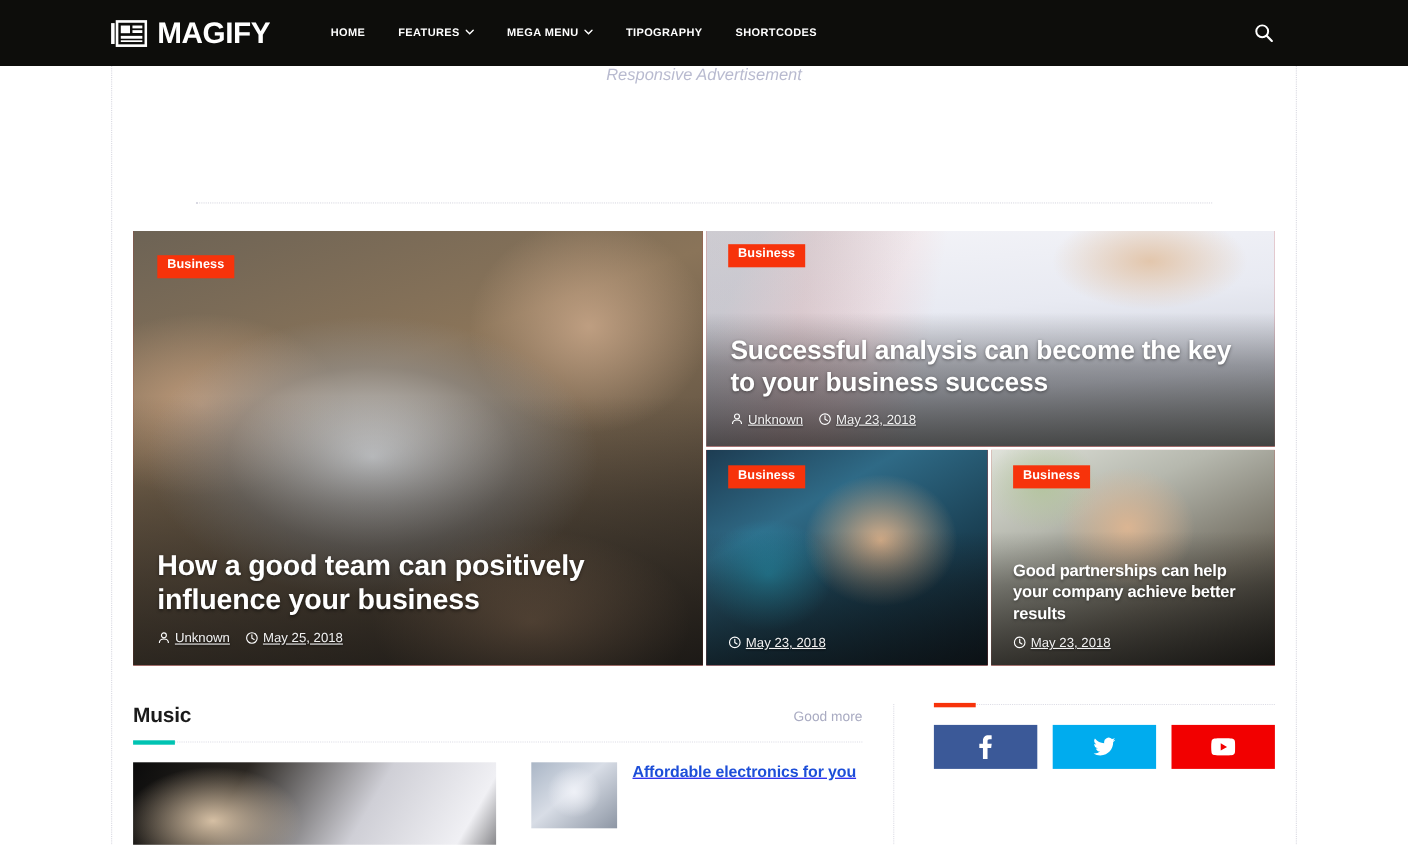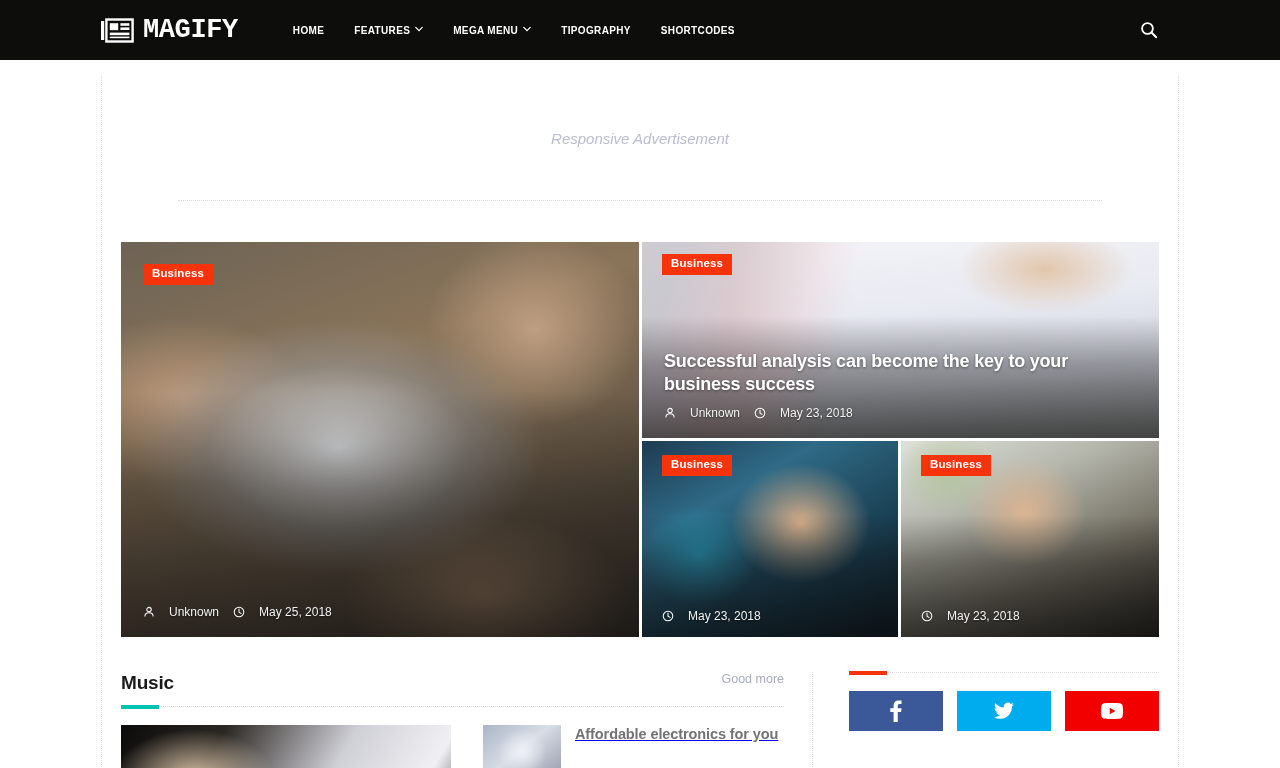--- a/index.html
+++ b/index.html
@@ -37,21 +37,21 @@
     height: 25px;
     display: block;
   }
 
   .brand-text {
     color: #ffffff;
     font-size: 27px;
     font-weight: 700;
     letter-spacing: -0.4px;
     line-height: 1;
-    font-family: Liberation Mono, monospace;
+    font-family: Liberation Sans, sans-serif;
   }
 
   .main-nav {
     display: flex;
     align-items: center;
     gap: 0;
   }
 
   .nav-item {
     display: flex;
@@ -96,24 +96,24 @@
     margin: 0 auto;
     border-left: 1px dotted #d7d7e0;
     border-right: 1px dotted #d7d7e0;
     min-height: 708px;
     padding: 0;
   }
 
   
   .ad-zone {
     height: 125px;
-    margin: 16px 76px;
+    margin: 0 76px;
     border-bottom: 1px dotted #d9d9e2;
     display: flex;
-    align-items: center;
+    align-items: flex-start;
     justify-content: center;
   }
   .ad-label {
     color: #b9bbd0;
     font-size: 15px;
     font-style: italic;
     font-family: "Liberation Sans", sans-serif;
   }
 
   
@@ -180,34 +180,34 @@
   }
 
   .fcard-title {
     color: #ffffff;
     font-weight: 700;
     text-shadow: 0 1px 3px rgba(0,0,0,0.45);
     margin: 0 0 11px 0;
     letter-spacing: -0.2px;
   }
   .fcard-big .fcard-title   { font-size: 26px; line-height: 1.22; }
-  .fcard-wide .fcard-title  { font-size: 18px; line-height: 1.24; }
+  .fcard-wide .fcard-title  { font-size: 24px; line-height: 1.24; }
   .fcard-s1 .fcard-title,
   .fcard-s2 .fcard-title    { font-size: 15px; line-height: 1.3; margin-bottom: 9px; }
 
   .fcard-meta {
     display: flex;
     align-items: center;
     gap: 14px;
     color: #f2f2f2;
     font-size: 12px;
     font-weight: 400;
     text-shadow: 0 1px 2px rgba(0,0,0,0.5);
   }
-  .meta-item { display: flex; align-items: center; gap: 14px; }
+  .meta-item { display: flex; align-items: center; gap: 4px; text-decoration: underline; }
   .meta-item svg { display: block; flex: none; }
 
   .fcard-s1 .fcard-body,
   .fcard-s2 .fcard-body { padding: 0 20px 14px 20px; }
 
   
   .lower {
     display: flex;
     gap: 0;
     padding: 32px 19px 0 19px;
@@ -219,21 +219,21 @@
     padding-right: 28px;
   }
 
   .col-side {
     width: 349px;
     padding-left: 36px;
   }
 
   .sec-head {
     display: flex;
-    align-items: flex-start;
+    align-items: center;
     justify-content: space-between;
     padding-bottom: 12px;
   }
 
   .sec-title {
     font-size: 19px;
     font-weight: 700;
     color: #1b1b1b;
     letter-spacing: -0.2px;
   }
@@ -284,21 +284,21 @@
   .music-row-thumb {
     width: 78px;
     height: 60px;
     flex: none;
     background-size: cover;
     background-position: center;
   }
   .music-row-title {
     font-size: 14.5px;
     font-weight: 700;
-    color: #737373;
+    color: #1d4ed8;
     line-height: 1.3;
     letter-spacing: -0.1px;
   }
 
   
   .social-row {
     display: flex;
     gap: 14px;
   }
   .social-btn {
@@ -417,20 +417,21 @@
   </div>
 
   <section class="featured-wrap">
     <div class="featured-grid">
 
       <a class="fcard fcard-big" href="#">
         <span class="fcard-photo photo-laptop"></span>
         <span class="fcard-scrim"></span>
         <span class="badge">Business</span>
         <span class="fcard-body">
+          <span class="fcard-title" style="display:block">How a good team can positively influence your business</span>
           <span class="fcard-meta">
             <span class="meta-item">
               <span>
                 <svg width="12" height="12" viewBox="0 0 14 14" fill="none">
                   <circle cx="7" cy="4.2" r="2.6" stroke="#fff" stroke-width="1.2"></circle>
                   <path d="M2.2 12.2c0-2.6 2.2-4.2 4.8-4.2s4.8 1.6 4.8 4.2" stroke="#fff" stroke-width="1.2" fill="none"></path>
                 </svg>
               </span>
               <span>Unknown</span>
             </span>
@@ -493,20 +494,21 @@
             </span>
           </span>
         </span>
       </a>
 
       <a class="fcard fcard-s2" href="#">
         <span class="fcard-photo photo-hands"></span>
         <span class="fcard-scrim"></span>
         <span class="badge">Business</span>
         <span class="fcard-body">
+          <span class="fcard-title" style="display:block">Good partnerships can help your company achieve better results</span>
           <span class="fcard-meta">
             <span class="meta-item">
               <span>
                 <svg width="12" height="12" viewBox="0 0 14 14" fill="none">
                   <circle cx="7" cy="7" r="5.6" stroke="#fff" stroke-width="1.2"></circle>
                   <path d="M7 3.6 V7.2 L9.4 8.6" stroke="#fff" stroke-width="1.2" stroke-linecap="round"></path>
                 </svg>
               </span>
               <span>May 23, 2018</span>
             </span>

